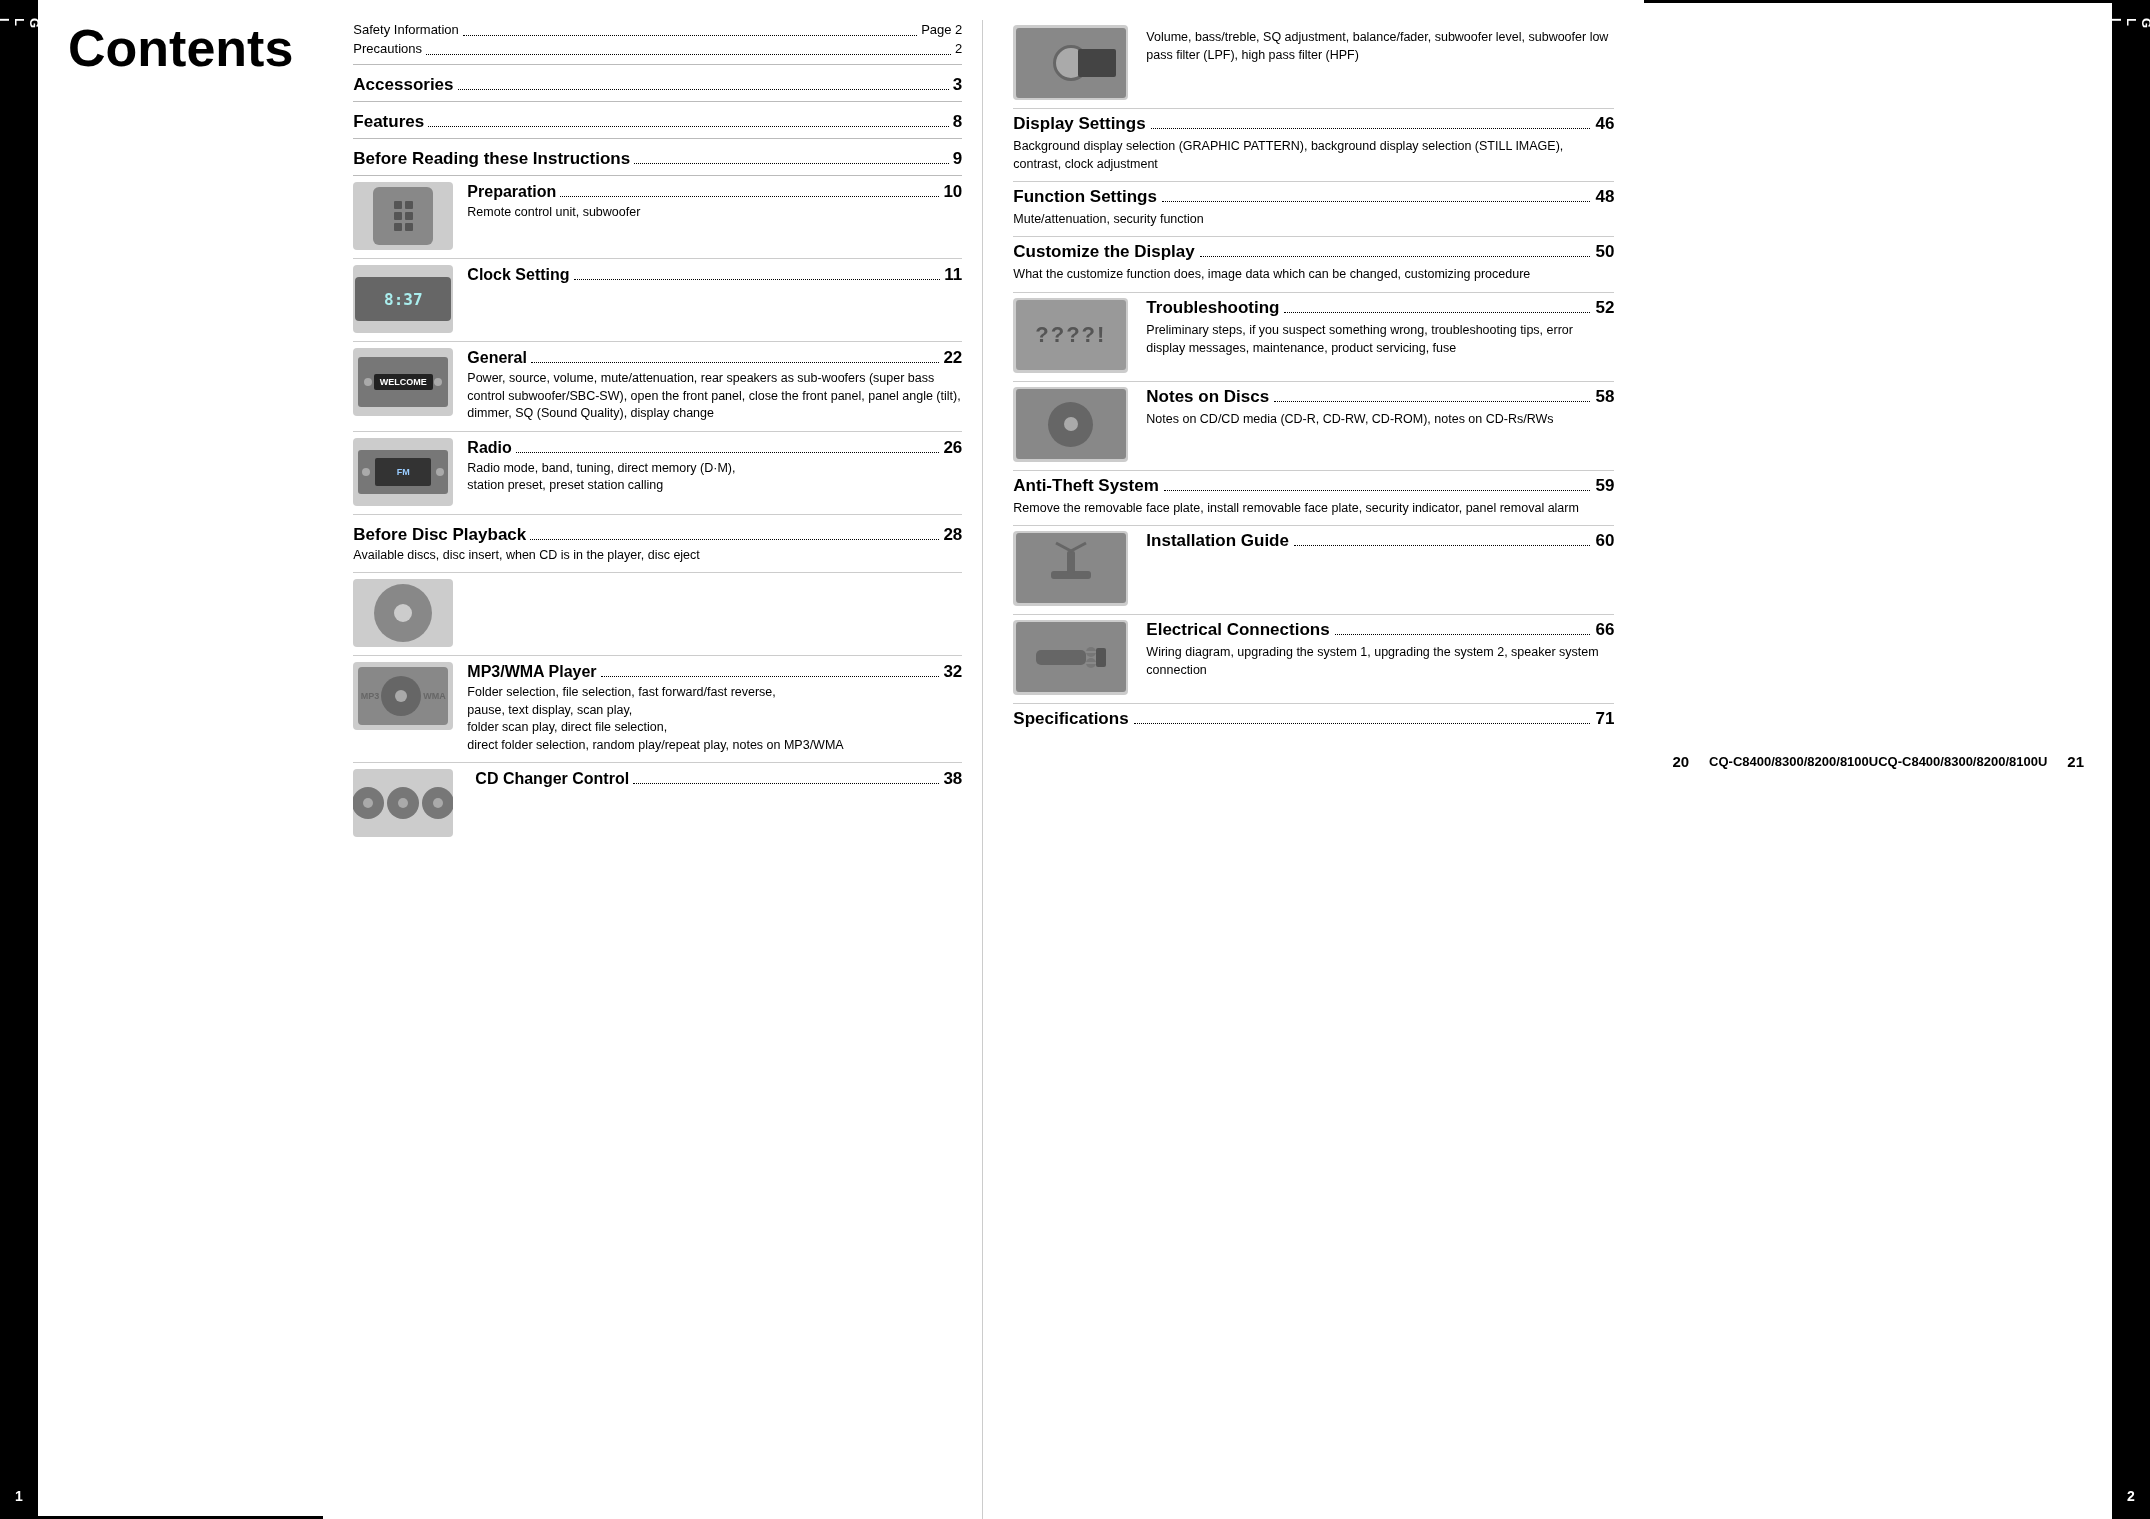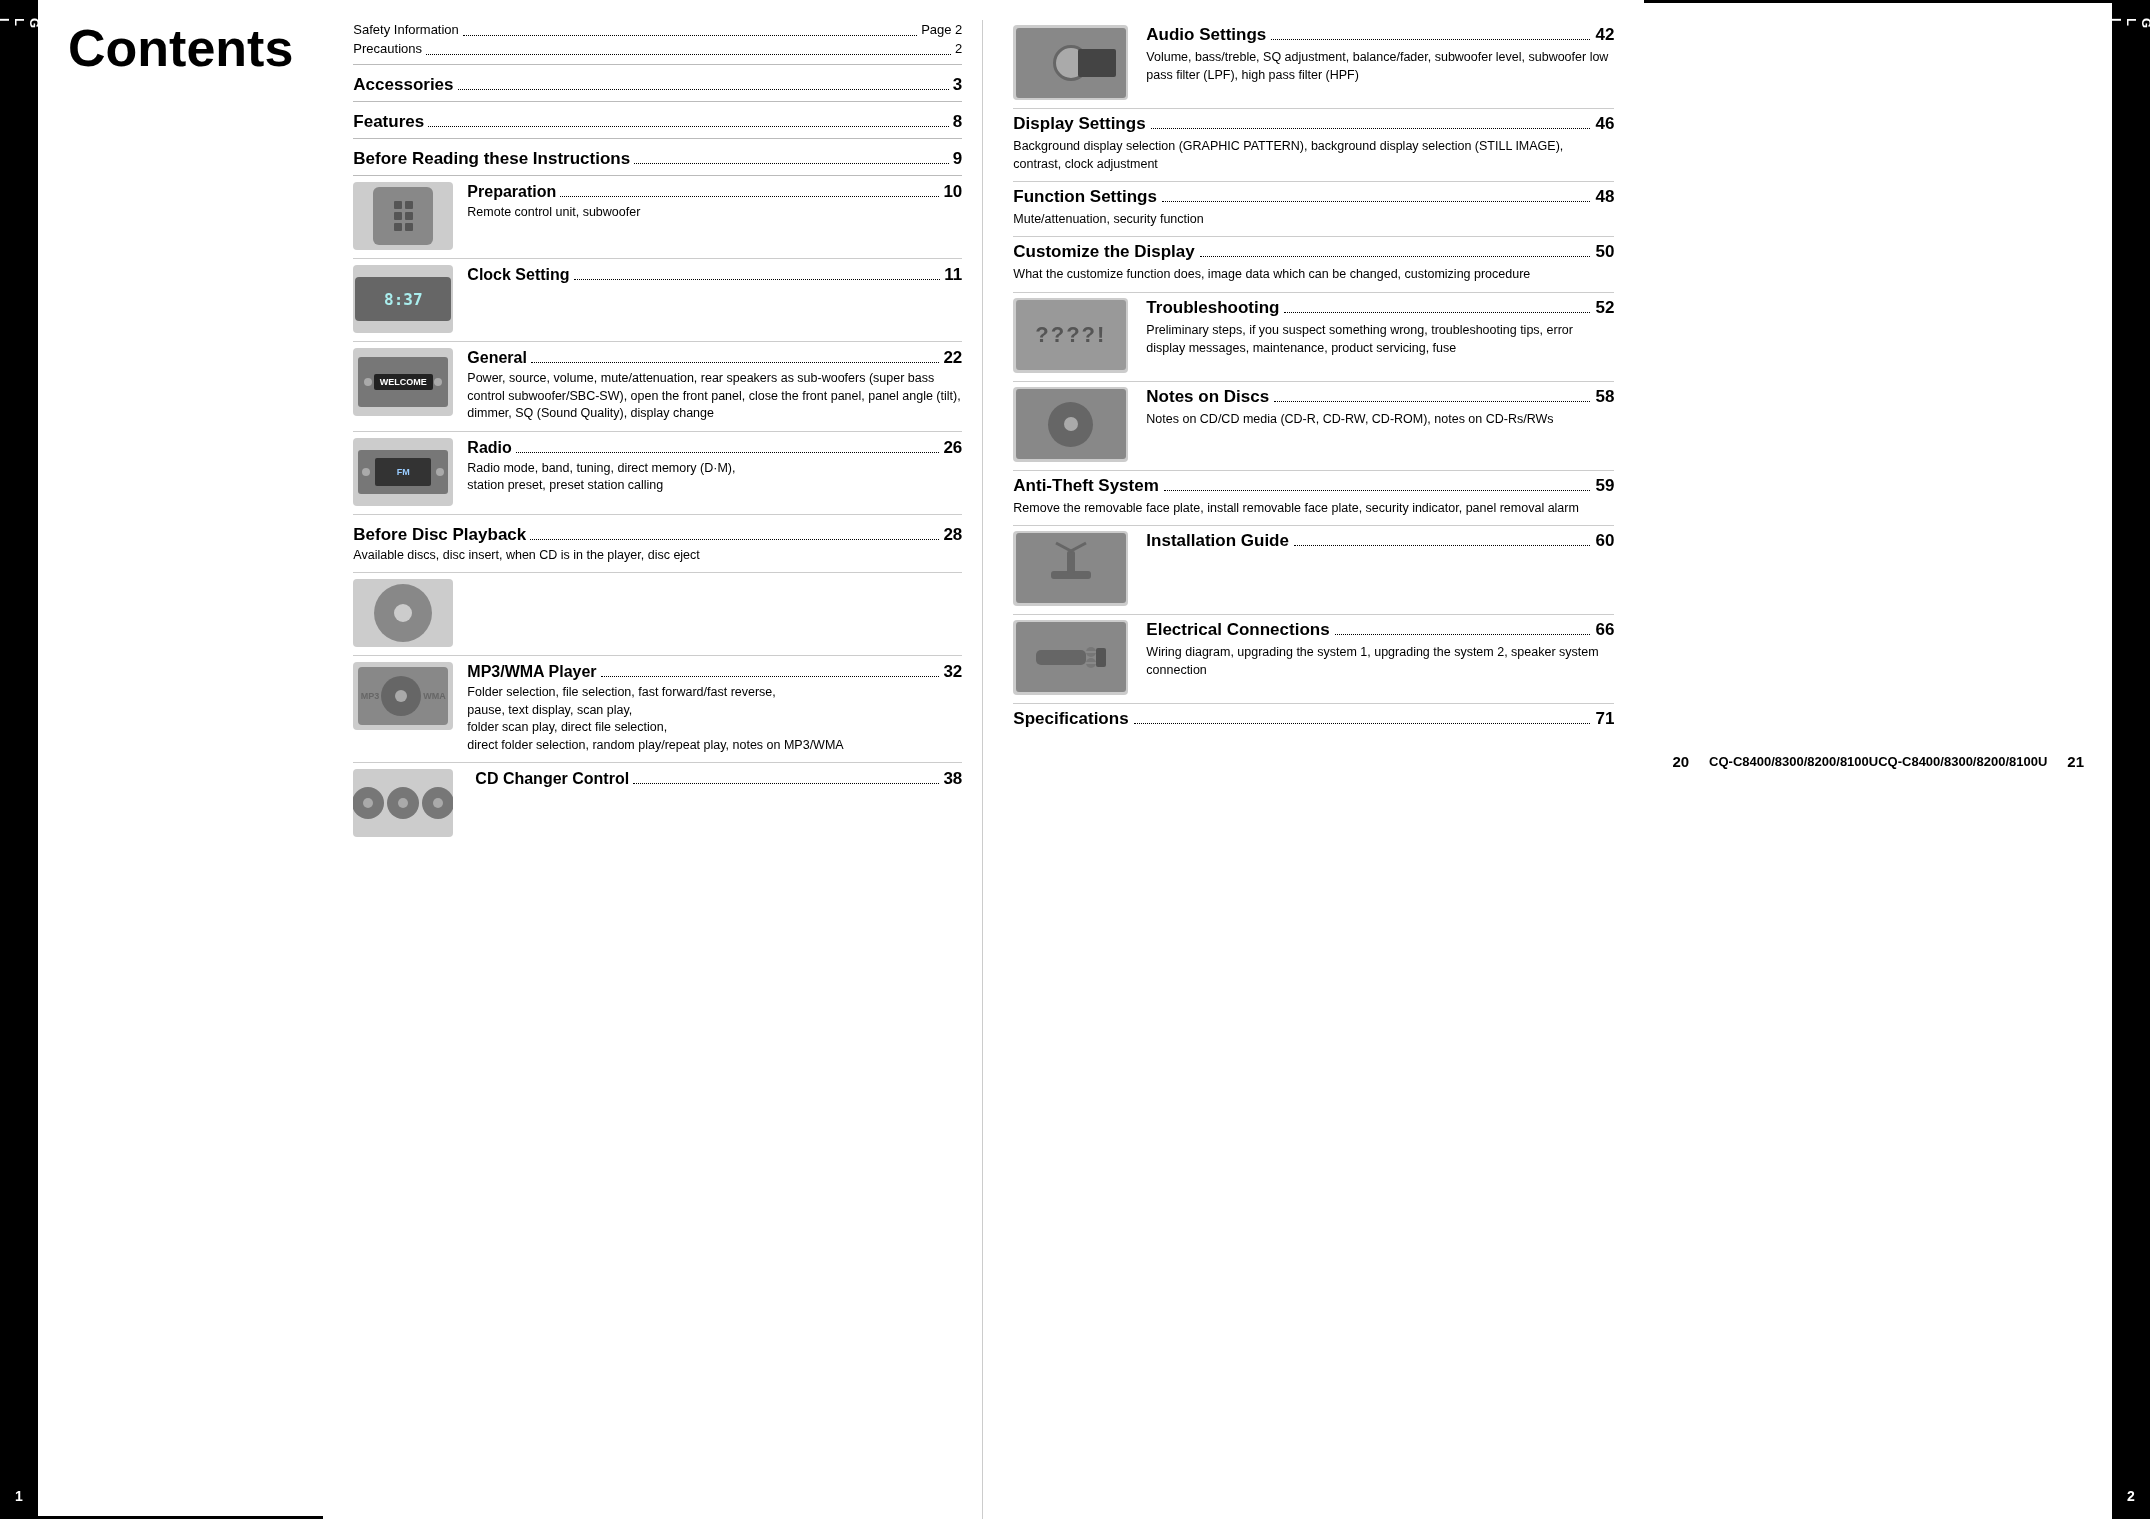--- a/index.html
+++ b/index.html
@@ -691,25 +691,20 @@
     <div class="right-col">
 
       <div class="right-toc-row">
         <div class="right-image-box">
           <div class="img-audio">
             <div class="img-audio-dial"></div>
             <div class="img-audio-screen"></div>
           </div>
         </div>
         <div class="right-text-block">
-          <div class="right-section-header">
-            <span class="right-section-title">Audio Settings</span>
-            <span class="right-section-dots"></span>
-            <span class="right-section-page">42</span>
-          </div>
           <div class="right-section-desc">Volume, bass/treble, SQ adjustment, balance/fader, subwoofer level, subwoofer low pass filter (LPF), high pass filter (HPF)</div>
         </div>
       </div>
 
       <div class="right-toc-noimg">
         <div class="right-section-header">
           <span class="right-section-title">Display Settings</span>
           <span class="right-section-dots"></span>
           <span class="right-section-page">46</span>
         </div>

